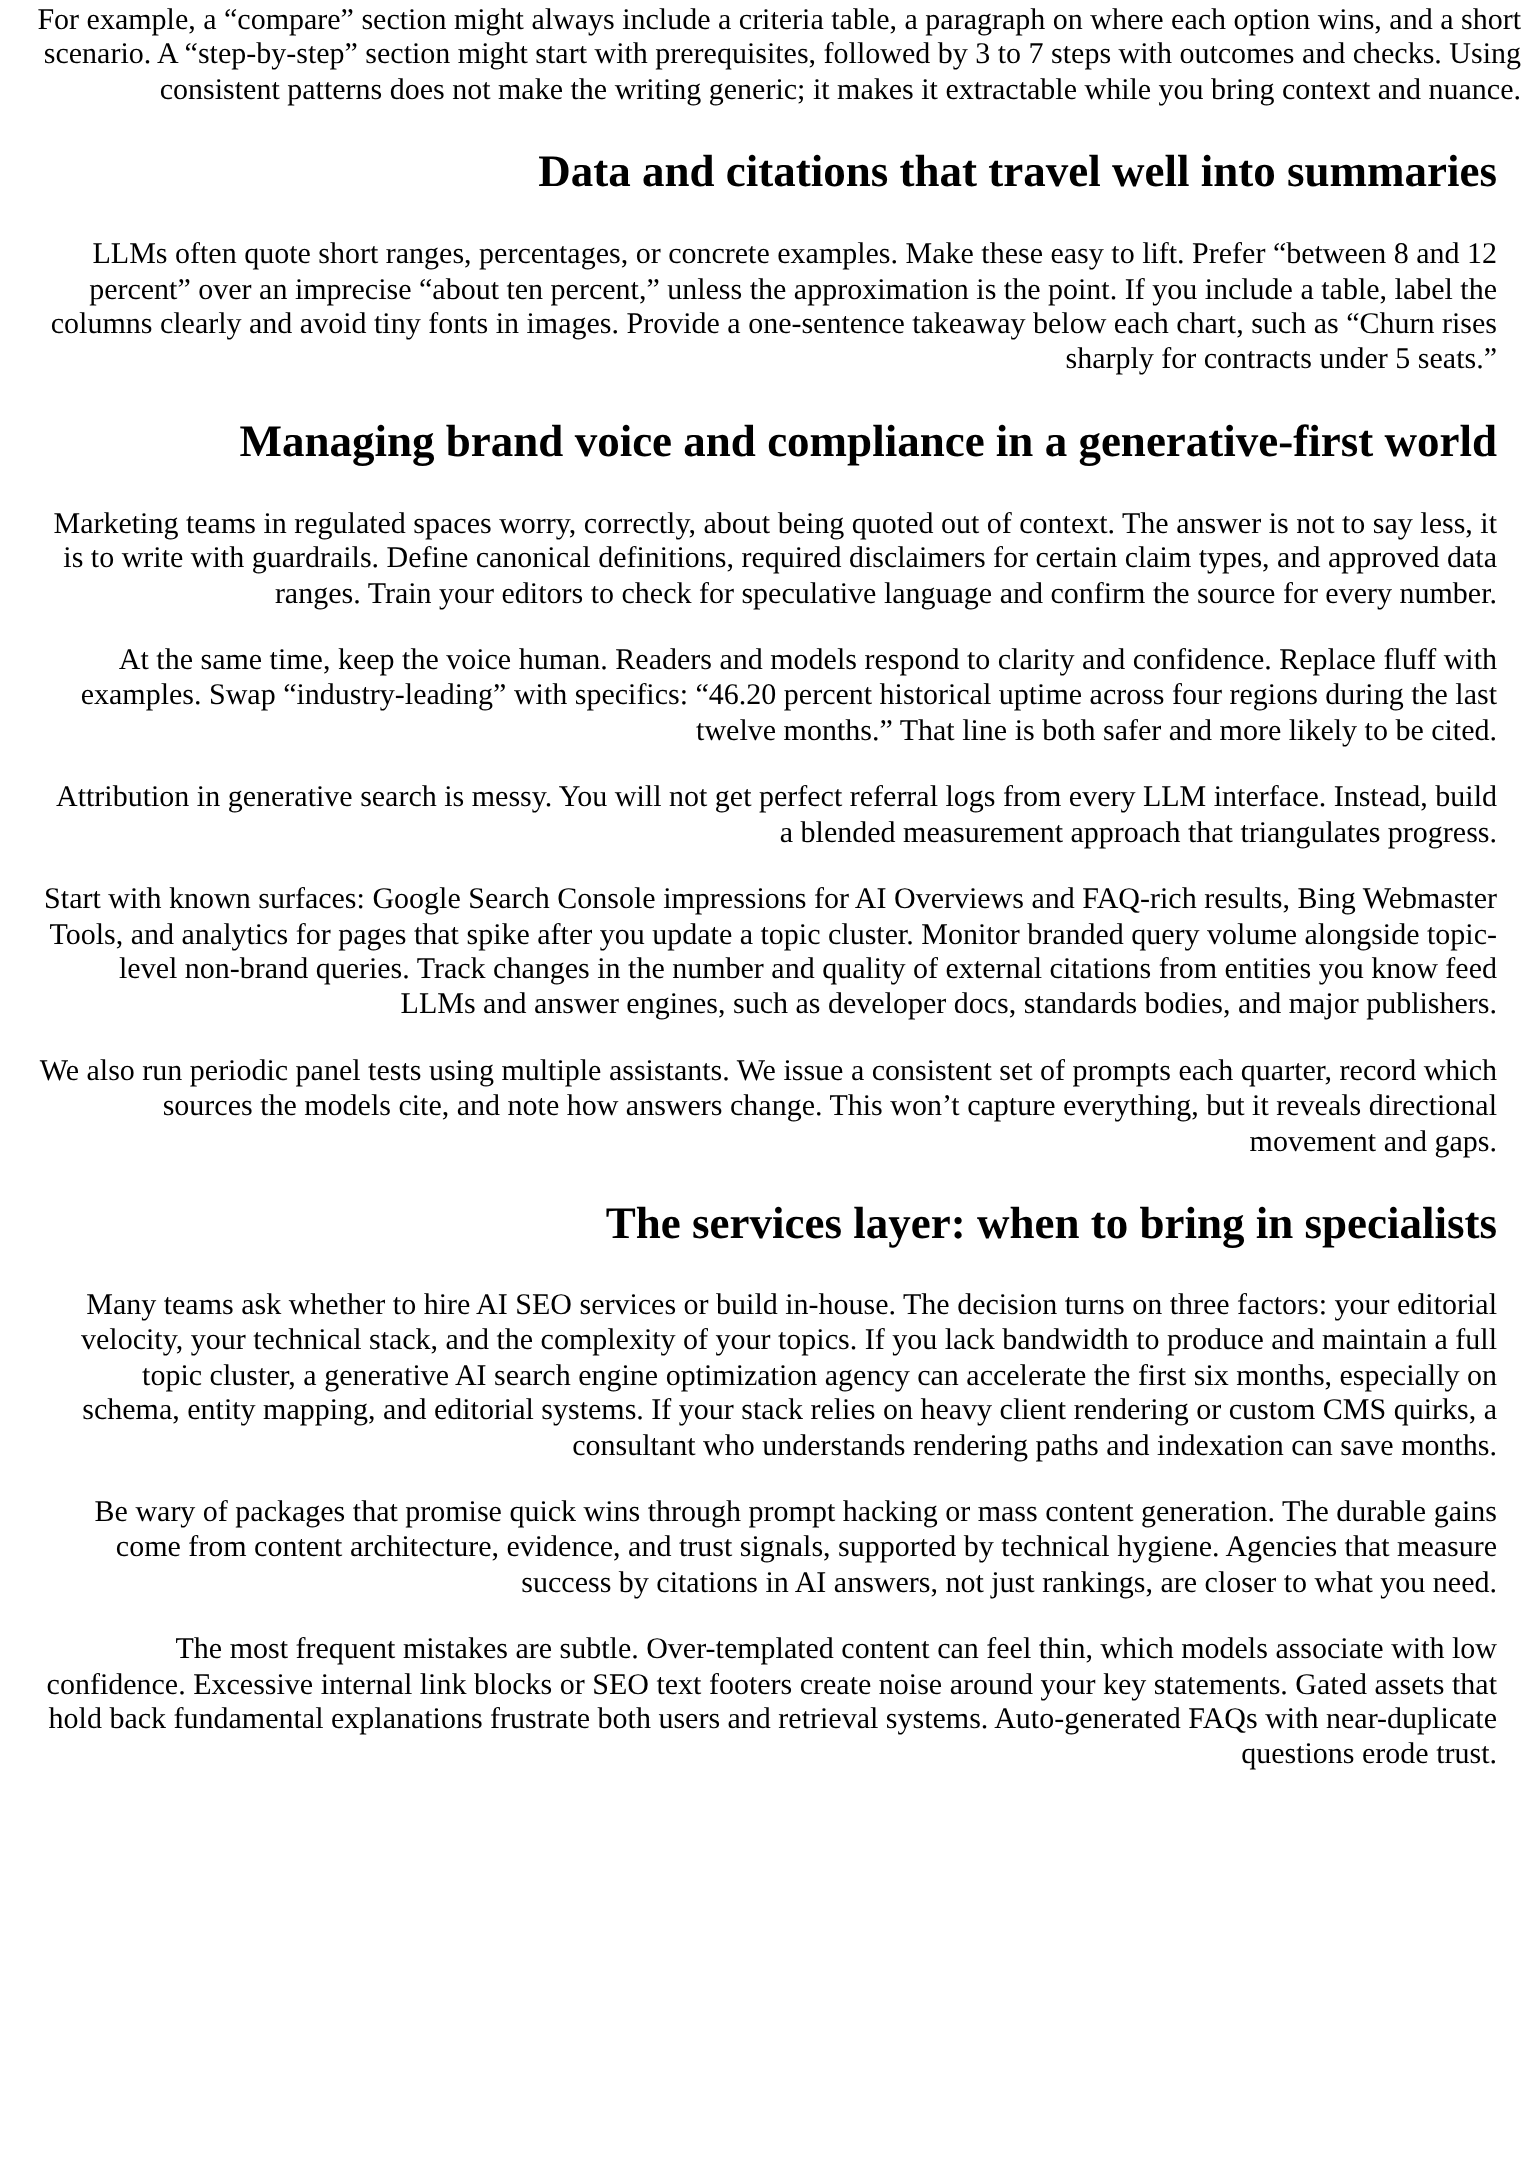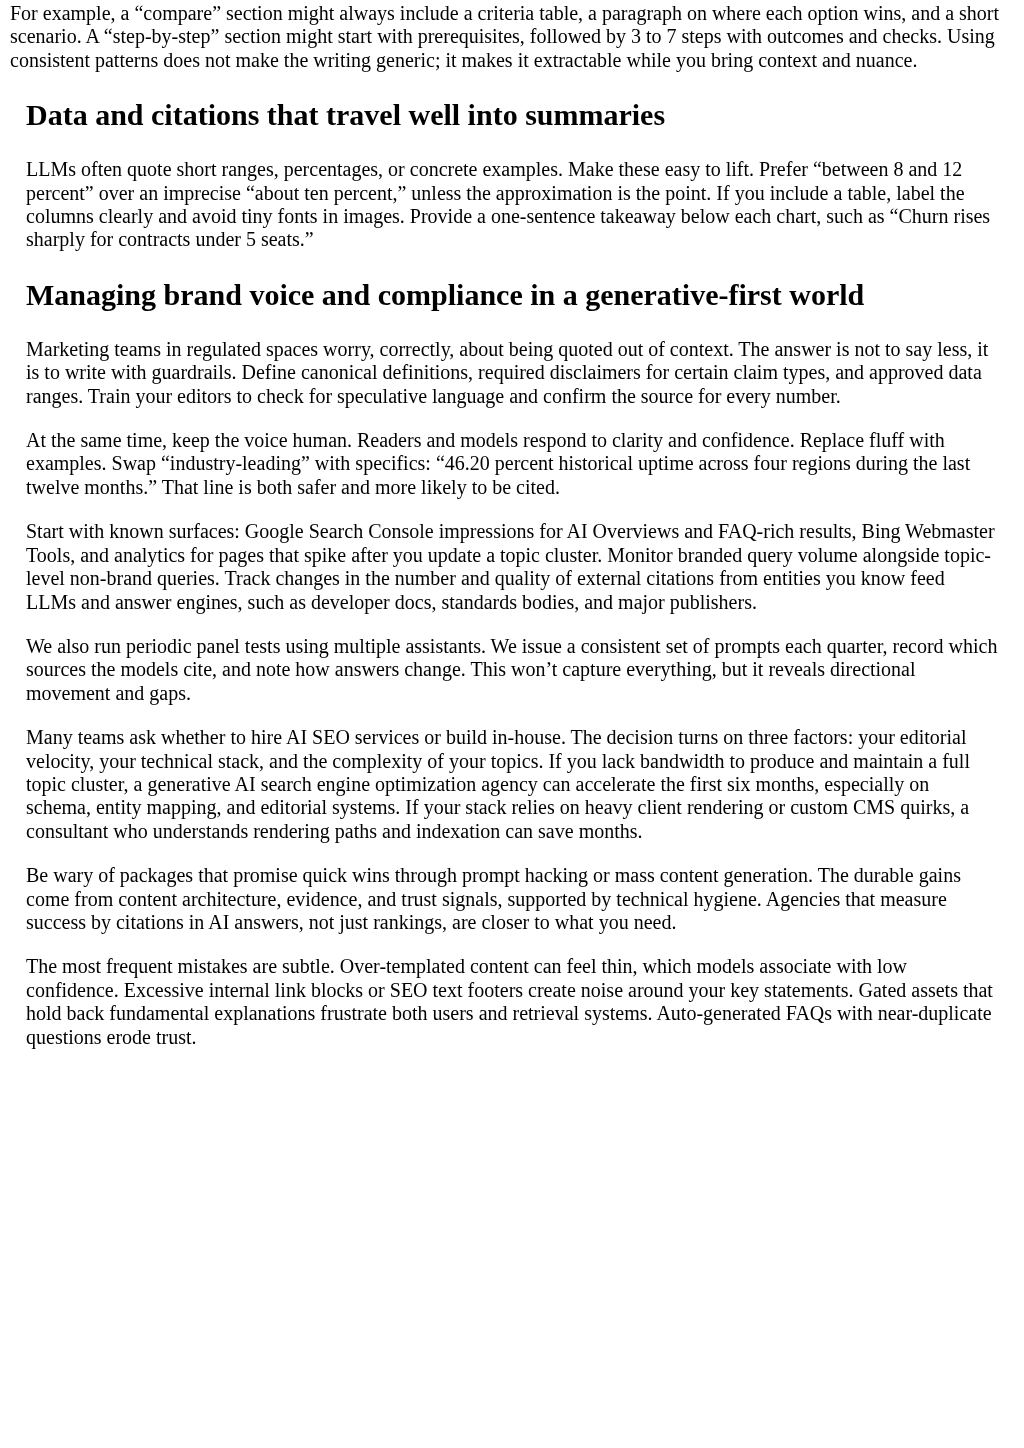--- a/index.html
+++ b/index.html
@@ -10,20 +10,21 @@
   main.article {
     box-sizing: border-box;
     width: 1024px;
     min-height: 1448px;
     padding: 2px 10px 42px 10px;
     font-family: "Liberation Serif", "DejaVu Serif", serif;
     font-size: 20px;
     line-height: 23.4px;
     color: #000000;
     overflow: hidden;
+    text-align: right;
   }
   main.article p {
     margin: 21px 0;
   }
   main.article > p.lead {
     margin-top: 0;
   }
   main.article h2 {
     font-family: "Liberation Serif", "DejaVu Serif", serif;
     font-size: 30px;
@@ -48,25 +49,27 @@
     <p>LLMs often quote short ranges, percentages, or concrete examples. Make these easy to lift. Prefer “between 8 and 12 percent” over an imprecise “about ten percent,” unless the approximation is the point. If you include a table, label the columns clearly and avoid tiny fonts in images. Provide a one-sentence takeaway below each chart, such as “Churn rises sharply for contracts under 5 seats.”</p>
   </section>
 
   <section>
     <h2>Managing brand voice and compliance in a generative-first world</h2>
     <p>Marketing teams in regulated spaces worry, correctly, about being quoted out of context. The answer is not to say less, it is to write with guardrails. Define canonical definitions, required disclaimers for certain claim types, and approved data ranges. Train your editors to check for speculative language and confirm the source for every number.</p>
     <p>At the same time, keep the voice human. Readers and models respond to clarity and confidence. Replace fluff with examples. Swap “industry-leading” with specifics: “46.20 percent historical uptime across four regions during the last twelve months.” That line is both safer and more likely to be cited.</p>
   </section>
 
   <section>
+    <p>Attribution in generative search is messy. You will not get perfect referral logs from every LLM interface. Instead, build a blended measurement approach that triangulates progress.</p>
     <p>Start with known surfaces: Google Search Console impressions for AI Overviews and FAQ-rich results, Bing Webmaster Tools, and analytics for pages that spike after you update a topic cluster. Monitor branded query volume alongside topic-level non-brand queries. Track changes in the number and quality of external citations from entities you know feed LLMs and answer engines, such as developer docs, standards bodies, and major publishers.</p>
     <p>We also run periodic panel tests using multiple assistants. We issue a consistent set of prompts each quarter, record which sources the models cite, and note how answers change. This won’t capture everything, but it reveals directional movement and gaps.</p>
   </section>
 
   <section>
+    <h2>The services layer: when to bring in specialists</h2>
     <p>Many teams ask whether to hire AI SEO services or build in-house. The decision turns on three factors: your editorial velocity, your technical stack, and the complexity of your topics. If you lack bandwidth to produce and maintain a full topic cluster, a generative AI search engine optimization agency can accelerate the first six months, especially on schema, entity mapping, and editorial systems. If your stack relies on heavy client rendering or custom CMS quirks, a consultant who understands rendering paths and indexation can save months.</p>
     <p>Be wary of packages that promise quick wins through prompt hacking or mass content generation. The durable gains come from content architecture, evidence, and trust signals, supported by technical hygiene. Agencies that measure success by citations in AI answers, not just rankings, are closer to what you need.</p>
   </section>
 
   <section>
     <p>The most frequent mistakes are subtle. Over-templated content can feel thin, which models associate with low confidence. Excessive internal link blocks or SEO text footers create noise around your key statements. Gated assets that hold back fundamental explanations frustrate both users and retrieval systems. Auto-generated FAQs with near-duplicate questions erode trust.</p>
   </section>
 
 </main>
 

